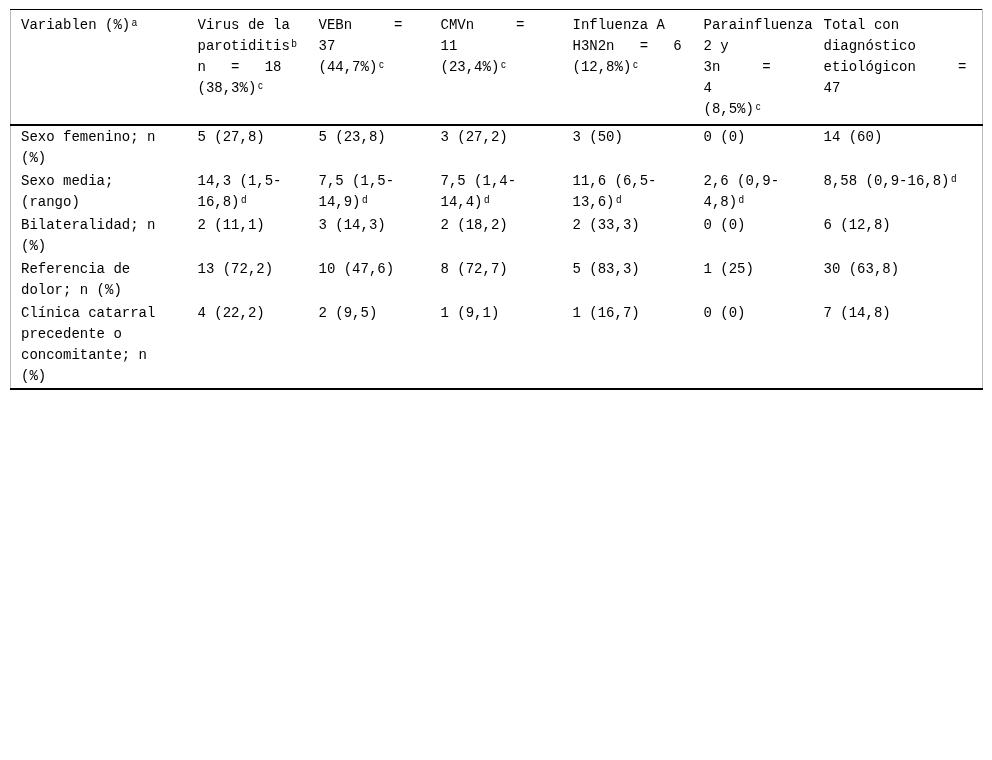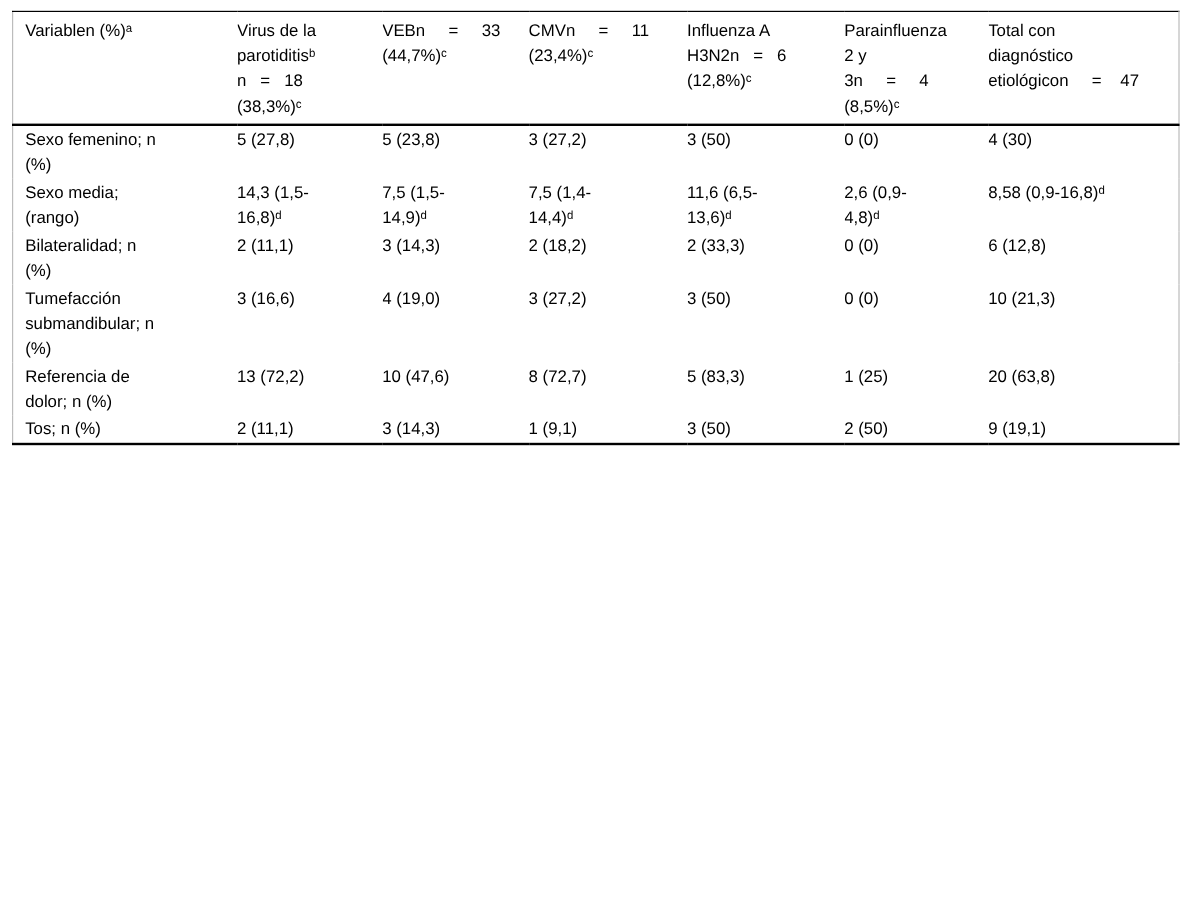--- a/index.html
+++ b/index.html
@@ -14,20 +14,21 @@
     background:var(--bg-color);
     color:var(--text-color);
     font-family:"Liberation Sans","DejaVu Sans",sans-serif;
   }
   .viewport{
     width:992px;
     height:544px;
     background:var(--bg-color);
     overflow:hidden;
     position:relative;
+    font-family:Liberation Mono, monospace;
   }
   table.data-table{
     table-layout:fixed;
     border-collapse:collapse;
     width:972px;
     margin:9px 0 0 10px;
     border-top:1px solid var(--rule-color);
     border-bottom:2px solid var(--rule-color);
     border-left:1px solid var(--frame-color);
     border-right:1px solid var(--frame-color);
@@ -74,21 +75,21 @@
         <col class="col-6">
         <col class="col-7">
       </colgroup>
     <thead>
       <tr id="header-row">
           <th>Variablen (%)ᵃ</th>
           <th>Virus de la
 parotiditisᵇ
 n   =   18
 (38,3%)ᶜ</th>
-          <th>VEBn     =     33
+          <th>VEBn     =     37
 (44,7%)ᶜ</th>
           <th>CMVn     =     11
 (23,4%)ᶜ</th>
           <th>Influenza A
 H3N2n   =   6
 (12,8%)ᶜ</th>
           <th>Parainfluenza
 2 y
 3n     =     4
 (8,5%)ᶜ</th>
@@ -99,21 +100,21 @@
     </thead>
     <tbody id="table-body">
         <tr>
           <td>Sexo femenino; n
 (%)</td>
           <td>5 (27,8)</td>
           <td>5 (23,8)</td>
           <td>3 (27,2)</td>
           <td>3 (50)</td>
           <td>0 (0)</td>
-          <td>4 (30)</td>
+          <td>14 (60)</td>
         </tr>
         <tr>
           <td>Sexo media;
 (rango)</td>
           <td>14,3 (1,5-
 16,8)ᵈ</td>
           <td>7,5 (1,5-
 14,9)ᵈ</td>
           <td>7,5 (1,4-
 14,4)ᵈ</td>
@@ -127,44 +128,36 @@
           <td>Bilateralidad; n
 (%)</td>
           <td>2 (11,1)</td>
           <td>3 (14,3)</td>
           <td>2 (18,2)</td>
           <td>2 (33,3)</td>
           <td>0 (0)</td>
           <td>6 (12,8)</td>
         </tr>
         <tr>
-          <td>Tumefacción
-submandibular; n
-(%)</td>
-          <td>3 (16,6)</td>
-          <td>4 (19,0)</td>
-          <td>3 (27,2)</td>
-          <td>3 (50)</td>
-          <td>0 (0)</td>
-          <td>10 (21,3)</td>
-        </tr>
-        <tr>
           <td>Referencia de
 dolor; n (%)</td>
           <td>13 (72,2)</td>
           <td>10 (47,6)</td>
           <td>8 (72,7)</td>
           <td>5 (83,3)</td>
           <td>1 (25)</td>
-          <td>20 (63,8)</td>
+          <td>30 (63,8)</td>
         </tr>
         <tr>
-          <td>Tos; n (%)</td>
-          <td>2 (11,1)</td>
-          <td>3 (14,3)</td>
+          <td>Clínica catarral
+precedente o
+concomitante; n
+(%)</td>
+          <td>4 (22,2)</td>
+          <td>2 (9,5)</td>
           <td>1 (9,1)</td>
-          <td>3 (50)</td>
-          <td>2 (50)</td>
-          <td>9 (19,1)</td>
+          <td>1 (16,7)</td>
+          <td>0 (0)</td>
+          <td>7 (14,8)</td>
         </tr>
       </tbody>
   </table>
 </div>
 
 </body></html>

